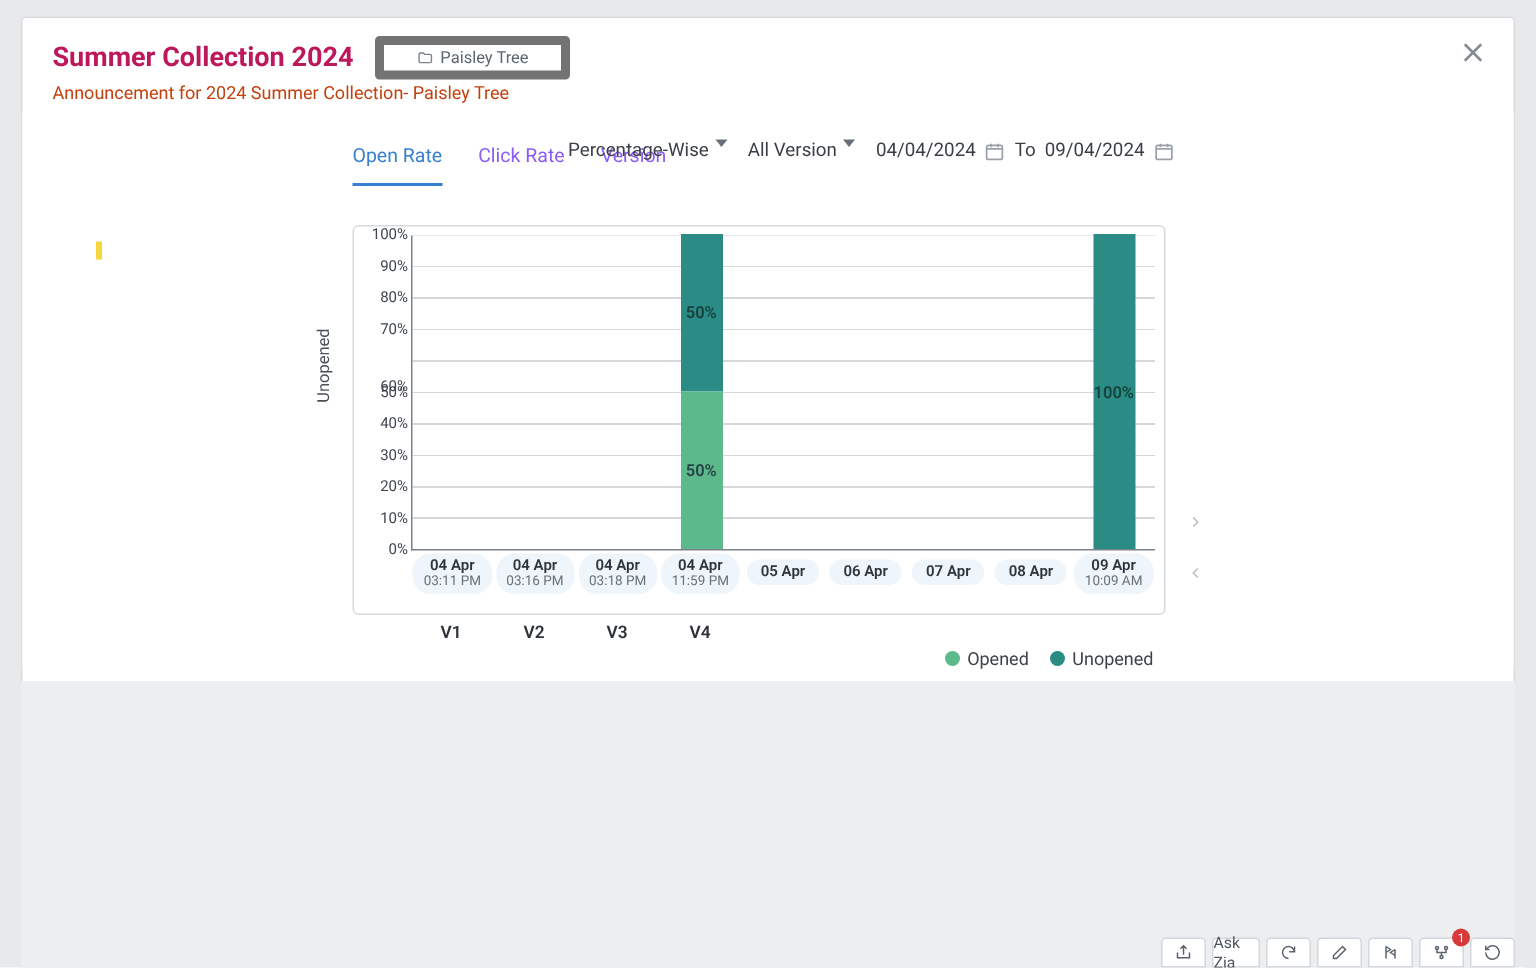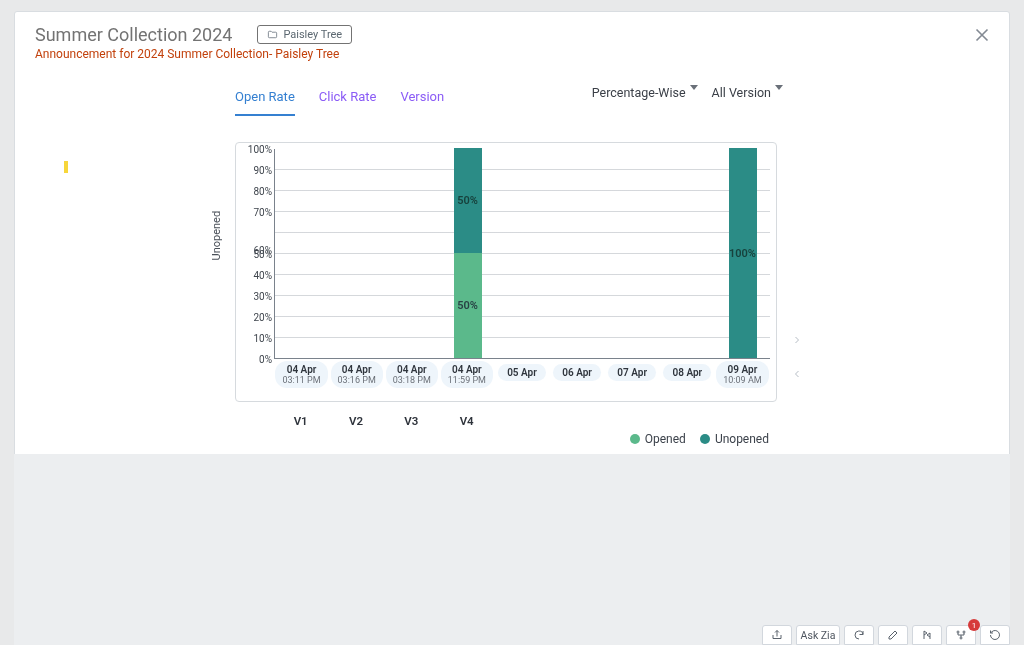--- a/index.html
+++ b/index.html
@@ -1,20 +1,20 @@
 <!DOCTYPE html>
 <html><head>
   <meta charset="utf-8">
   <style>
     *{box-sizing:border-box;margin:0;padding:0;font-family:-apple-system,BlinkMacSystemFont,"Segoe UI",Roboto,Arial,sans-serif}
     body{background:#e8e9ea;width:1024px;height:645px;overflow:hidden;position:relative}
     .panel{position:absolute;top:11px;left:14px;right:14px;bottom:0;background:#fff;border:1px solid #d9dde1;border-radius:3px 3px 0 0}
     .header{position:relative;padding:12px 20px 6px}
-    .title{font-size:18px;font-weight:400;color:#737373;display:inline-block;vertical-align:middle}
-    .folder-tag{display:inline-flex;align-items:center;gap:5px;border:1px solid #737373;border-radius:3px;padding:2px 9px;font-size:11px;color:#5b6770;margin-left:21px;vertical-align:middle}
+    .title{font-size:18px;font-weight:700;color:#be185d;display:inline-block;vertical-align:middle}
+    .folder-tag{display:inline-flex;align-items:center;gap:5px;border:6px solid #737373;border-radius:3px;padding:2px 22px;font-size:11px;color:#5b6770;margin-left:10px;vertical-align:middle}
     .folder-tag svg{width:11px;height:11px}
     .subtitle{font-size:12px;color:#c2410c;margin-top:2px}
     .close{position:absolute;top:12px;right:16px;width:22px;height:22px;cursor:pointer;color:#838a93}
     .close svg{width:100%;height:100%}
     .tabbar{display:flex;justify-content:center;border-bottom:1px solid #e3e6ea;padding:0 0 0;margin-top:2px}
     .tabs{display:flex;border:1px solid #cfd5dc;border-radius:18px;overflow:hidden;transform:translateY(1px);background:#fff}
     .tab{padding:7px 22px;font-size:13px;color:#555c66;cursor:pointer}
     .tab.active{background:#e9f2fb;color:#2b7dc4;font-weight:500}
     .body{padding:18px 0 0 0;position:relative;background:#fff;height:370px}
     .subtabs{display:flex;gap:24px;padding:0 0 0 220px;border-bottom:0}
@@ -47,21 +47,21 @@
     .lg{display:flex;align-items:center;gap:5px}
     .sw{width:10px;height:10px;border-radius:50%}
     .navbtn{position:absolute;top:258px;width:20px;height:30px;display:flex;align-items:center;justify-content:center;color:#b6bdc5;cursor:pointer}
     .nav-next{right:202px}
     .nav-prev{right:202px;top:292px}
     .navbtn svg{width:12px;height:16px}
     .tick-yellow{position:absolute;left:64px;top:161px;width:4px;height:12px;background:#f7d63b}
     .lower{position:absolute;left:14px;right:14px;top:454px;bottom:0;background:#eceef0}
     .toolbar{position:absolute;bottom:0;right:14px;height:22px;display:flex;gap:4px;align-items:flex-end}
     .tb{width:30px;height:20px;background:#fff;border:1px solid #d2d7dd;border-radius:3px 3px 0 0;display:flex;align-items:center;justify-content:center;font-size:10px;color:#4e555f}
-    .tb.ask{width:44px;font-size:10.5px}
+    .tb.ask{width:32px;font-size:10.5px}
     .badge{position:absolute;top:-7px;right:-5px;background:#d63a3a;color:#fff;border-radius:50%;width:12px;height:12px;font-size:8px;display:flex;align-items:center;justify-content:center}
   </style>
 </head>
 <body>
 
 <div class="panel">
   <div class="header">
     <span class="title">Summer Collection 2024</span>
     <span class="folder-tag">
       <svg viewBox="0 0 24 24" fill="none" stroke="#7b838d" stroke-width="2">
@@ -86,20 +86,33 @@
     </div>
 
     <div class="controls">
       <div class="dd">
         <span>Percentage-Wise</span>
           <span class="caret"></span>
       </div>
       <div class="dd">
         <span>All Version</span>
           <span class="caret"></span>
+      </div>
+      <div class="dates">
+        <span>04/04/2024</span>
+        <span class="cal"><svg viewBox="0 0 24 24" fill="none" stroke="currentColor" stroke-width="2">
+              <rect x="3" y="5" width="18" height="16" rx="2"></rect>
+              <path d="M3 9h18M8 3v4M16 3v4"></path>
+            </svg></span>
+        <span>To</span>
+        <span>09/04/2024</span>
+        <span class="cal"><svg viewBox="0 0 24 24" fill="none" stroke="currentColor" stroke-width="2">
+              <rect x="3" y="5" width="18" height="16" rx="2"></rect>
+              <path d="M3 9h18M8 3v4M16 3v4"></path>
+            </svg></span>
       </div>
     </div>
 
     <div class="chart-area">
       <div class="ylab">Unopened</div>
       <div class="yticks" id="yticks">
           <div class="ytick" style="top: 216px;">0%</div>
           <div class="ytick" style="top: 195px;">10%</div>
           <div class="ytick" style="top: 174px;">20%</div>
           <div class="ytick" style="top: 153px;">30%</div>

